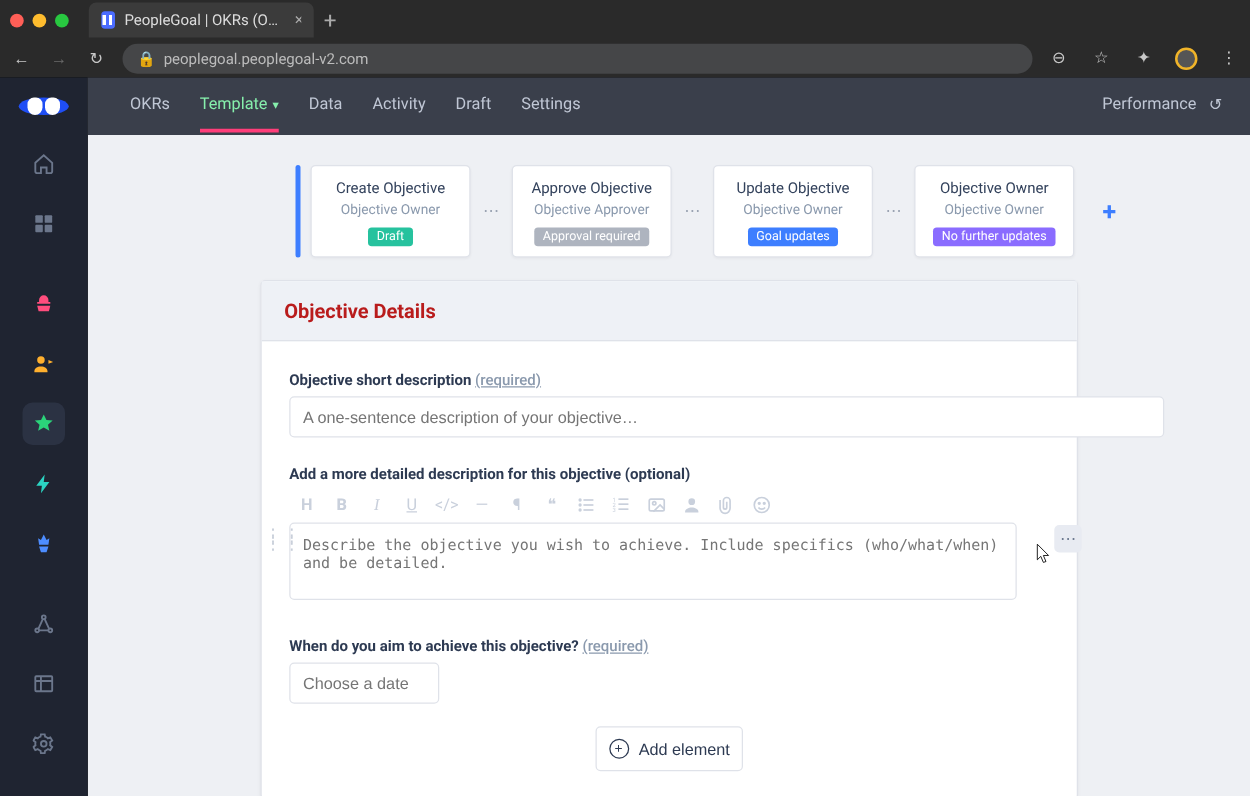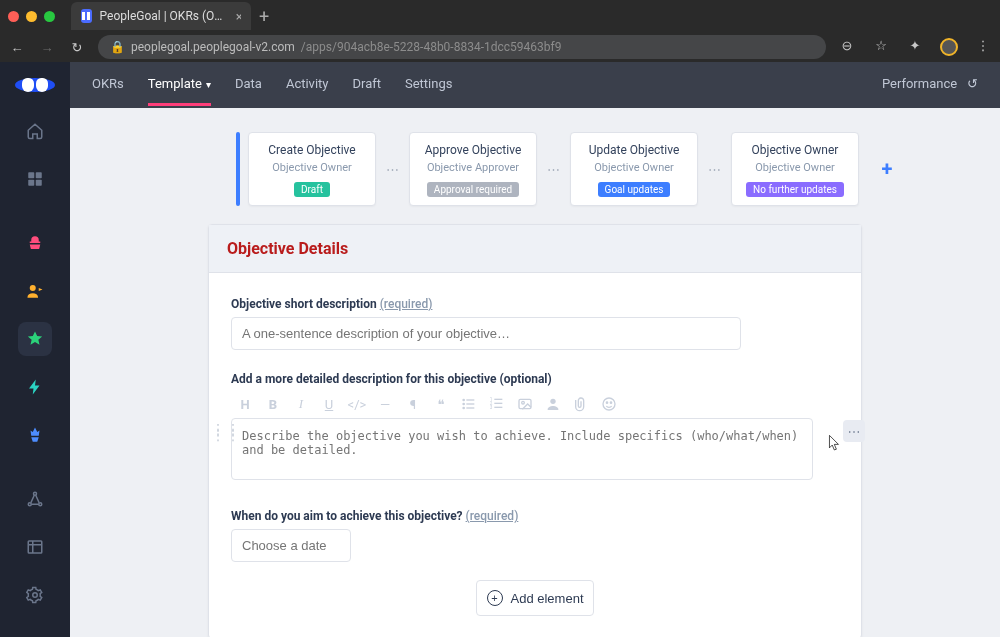--- a/index.html
+++ b/index.html
@@ -84,23 +84,23 @@
   .side-item.active{background:#2b3243;}
   .sidebar .spacer{flex:1;}
 
   .main{
     flex:1;background:var(--bg-dark);display:flex;flex-direction:column;
   }
   .topnav{
     height:46px;display:flex;align-items:center;justify-content:space-between;
     padding:0 22px;color:#c0c7d5;border-bottom:3px solid transparent;position:relative;
   }
-  .topnav ul{display:flex;gap:24px;list-style:none;margin:0;padding:0;align-items:center;}
+  .topnav ul{display:flex;gap:24px;list-style:none;margin:12px;padding:0;align-items:center;}
   .topnav li{font-size:13px;position:relative;cursor:pointer;}
-  .topnav li.active{color:#ffffff;}
+  .topnav li.active{color:#86efac;}
   .topnav li.active::after{content:"";position:absolute;left:0;right:0;bottom:-15px;height:3px;background:#ff3e7a;}
   .topnav .chev{margin-left:4px;font-size:10px;}
   .topnav .right{display:flex;align-items:center;gap:10px;}
 
   .page{
     flex:1;background:var(--page);
     overflow:auto;padding:24px 0 0 0;
   }
 
   
@@ -124,21 +124,21 @@
     width:654px;margin:0 auto 24px;background:#fff;border:1px solid var(--border);
     border-radius:4px;overflow:visible;box-shadow:0 1px 3px rgba(0,0,0,.05);
     position:relative;
   }
   .card-head{background:#eef1f6;padding:14px 18px;border-bottom:1px solid var(--border);}
   .card-head h2{margin:0;font-size:16px;font-weight:700;color:#b91c1c;}
   .card-body{padding:16px 22px 22px;}
   .field-label{font-size:12px;font-weight:700;color:#2d3a52;margin:8px 0 6px;}
   .field-label .req{color:var(--muted);font-weight:500;text-decoration:underline;}
   .input{
-    width:510px;border:1px solid var(--border);border-radius:4px;padding:8px 10px;
+    width:700px;border:1px solid var(--border);border-radius:4px;padding:8px 10px;
     font-size:13px;color:#8fa0b6;background:#fff;
   }
   .toolbar{display:flex;gap:12px;color:#c9d0dc;align-items:center;margin:10px 0 6px 6px;}
   .toolbar span{width:16px;text-align:center;display:inline-flex;align-items:center;justify-content:center;}
   .toolbar svg{display:block;}
   .textarea-wrap{position:relative;}
   .handle{position:absolute;left:-20px;top:8px;color:#c7ced9;font-size:14px;letter-spacing:1px;line-height:6px;}
   .textarea{
     width:582px;height:62px;border:1px solid var(--border);border-radius:4px;padding:10px;
     font-size:12px;color:#9aa6ba;background:#fff;resize:none;
@@ -180,21 +180,20 @@
   </div>
   <div class="new-tab">+</div>
 </div>
 <div class="addrbar">
   <span class="ico">←</span>
   <span class="ico" style="opacity:.4">→</span>
   <span class="ico">↻</span>
   <div class="url-wrap">
     <span>🔒</span>
     <span>peoplegoal.peoplegoal-v2.com</span>
-      <span class="path">/apps/904acb8e-5228-48b0-8834-1dcc59463bf9</span>
   </div>
   <div class="right-ico">
     <span class="ico">⊖</span>
     <span class="ico">☆</span>
     <span class="ico">✦</span>
     <span class="avatar-ico"></span>
     <span class="ico">⋮</span>
   </div>
 </div>
 

